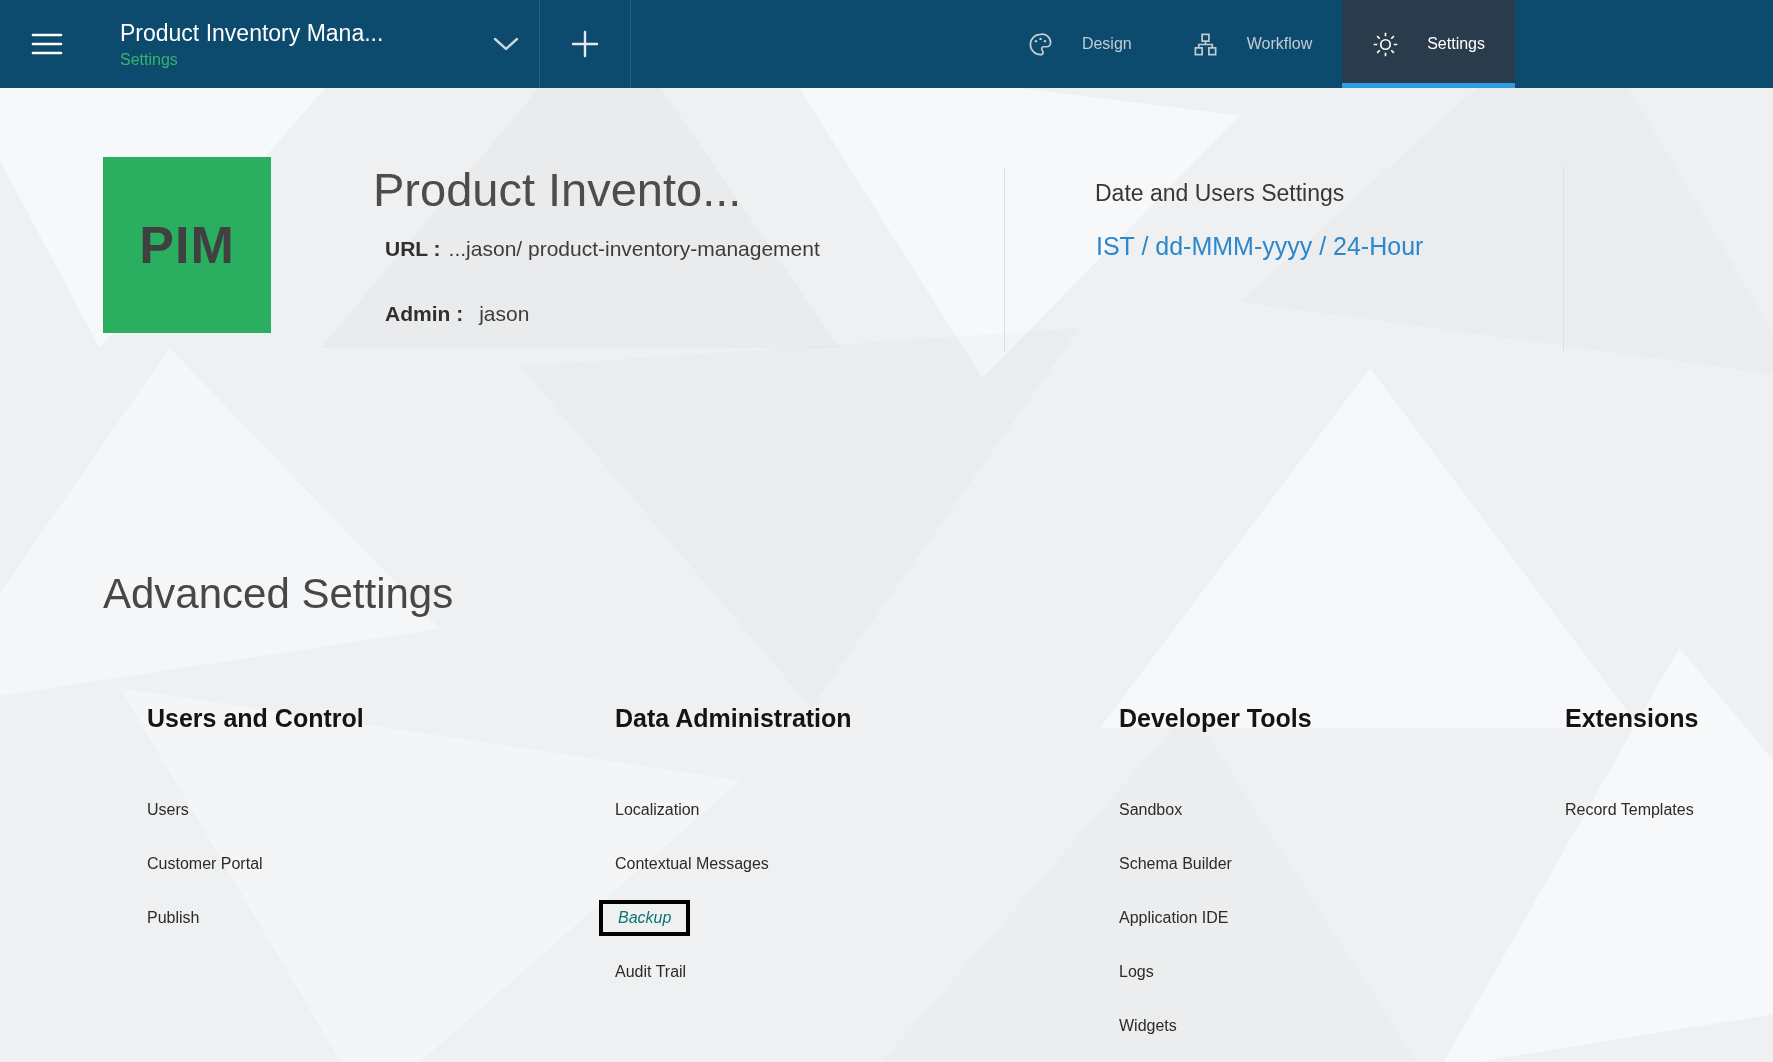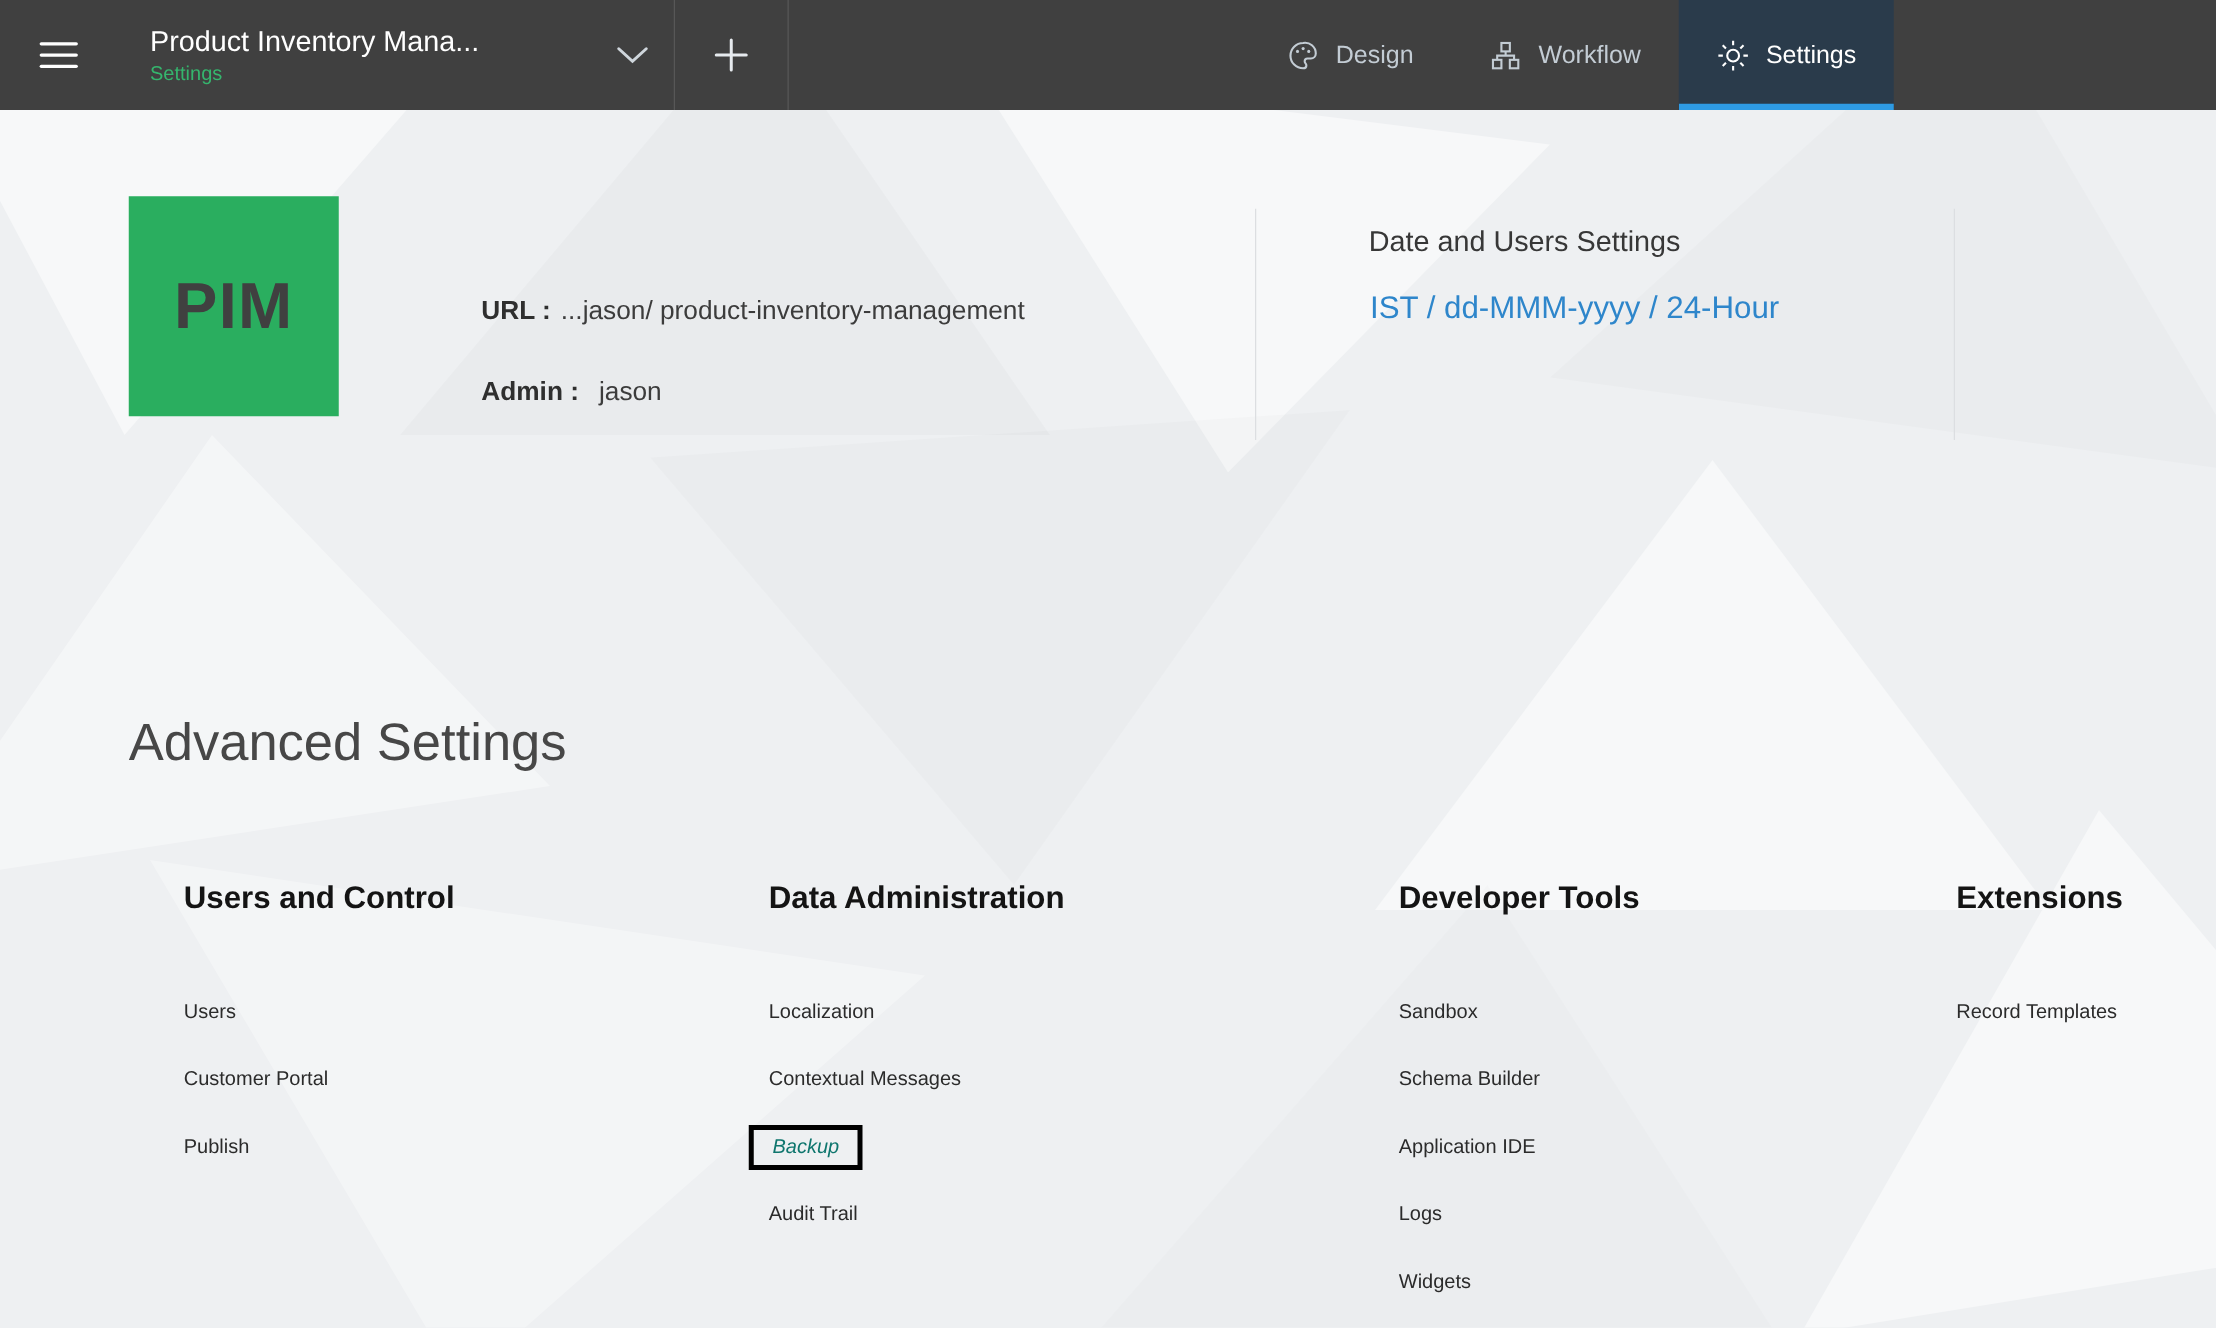--- a/index.html
+++ b/index.html
@@ -8,21 +8,21 @@
     font-family:"Liberation Sans","DejaVu Sans",sans-serif;
     background:#eef0f2;
     color:#2b2b2b;
   }
   .page { position:relative; width:1773px; height:1062px; }
 
   
   .topbar {
     position:relative; z-index:5;
     display:flex; align-items:stretch;
-    height:88px; background:#404040; color:#fff;
+    height:88px; background:#0c4a6e; color:#fff;
   }
   .hamburger {
     width:94px; display:flex; align-items:center; justify-content:center;
     background:none; border:none; cursor:pointer; color:#fff;
   }
   .app-switch {
     width:445px; display:flex; align-items:center;
     padding:0 20px 0 26px; cursor:pointer;
   }
   .app-titles { flex:1; display:flex; flex-direction:column; justify-content:center; }
@@ -32,22 +32,22 @@
   }
   .app-subtitle { font-size:16px; color:#35b56d; margin-top:4px; }
   .chevron { color:#cfd6dc; display:flex; align-items:center; }
   .vdiv { width:1px; background:rgba(255,255,255,0.12); }
   .plus-btn {
     width:90px; display:flex; align-items:center; justify-content:center;
     background:none; border:none; cursor:pointer; color:#e6eaee;
   }
   .tabs { margin-left:auto; margin-right:258px; display:flex; align-items:stretch; }
   .tab {
-    display:flex; align-items:center; gap:13px; padding:0 30px;
-    font-size:20px; color:#c3ccd4; cursor:pointer;
+    display:flex; align-items:center; gap:28px; padding:0 30px;
+    font-size:16px; color:#c3ccd4; cursor:pointer;
   }
   .tab .ticon { display:flex; align-items:center; }
   .tab.active {
     background:#2a3b4b; color:#ffffff;
     box-shadow: inset 0 -5px 0 #2e9be4;
   }
 
   
   .content { position:absolute; top:88px; left:0; right:0; bottom:0; }
 
@@ -205,20 +205,21 @@
         <div class="tri t5"></div>
         <div class="tri t6"></div>
       <div class="tri t7"></div>
         <div class="tri t8"></div>
         <div class="tri t9"></div>
       <div class="tri t10"></div>
     </div>
 
     <div class="logo">PIM</div>
 
+    <h1 class="app-name">Product Invento...</h1>
 
     <div class="meta-line url">
       <span class="meta-label">URL :</span>
       <span class="meta-value">...jason/ product-inventory-management</span>
     </div>
 
     <div class="meta-line admin">
       <span class="meta-label">Admin :</span>
       <span class="meta-value">jason</span>
     </div>

